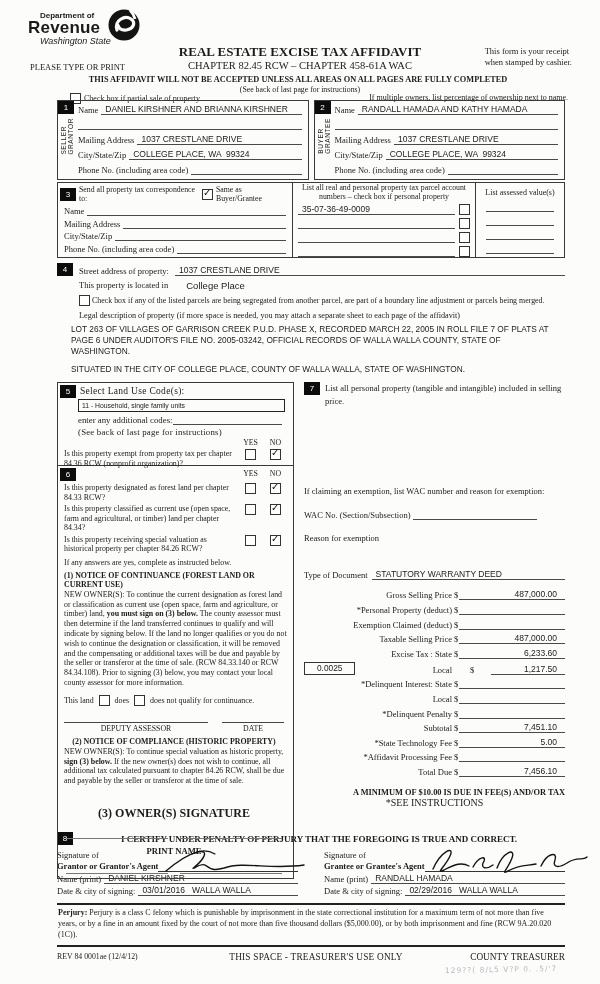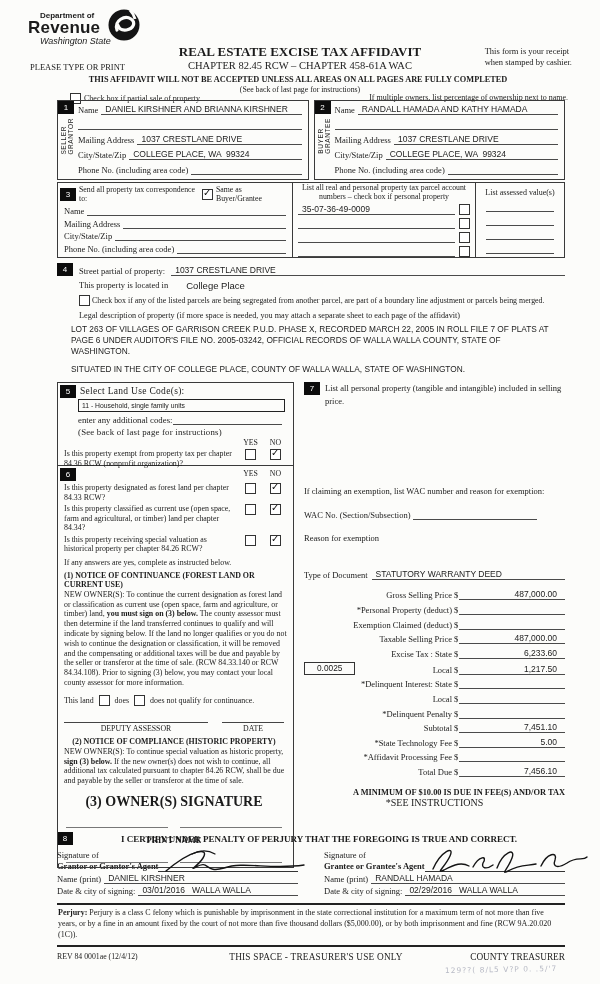--- a/index.html
+++ b/index.html
@@ -77,21 +77,21 @@
   .note-line{font-size:7.9px;margin:4px 0 0 4px;}
   .n-title{font-weight:bold;font-size:7.9px;margin:4px 0 0 4px;}
   .n-title.center{text-align:center;margin-left:0;}
   .n-para{font-size:7.9px;line-height:1.24;margin:1px 0 0 4px;text-align:left;}
   .thisland{display:flex;align-items:center;gap:5px;font-size:7.9px;margin:7px 0 0 4px;}
   .dep-row{display:flex;gap:14px;margin:14px 4px 0;}
   .dep-col{flex:1;}
   .dep-col.short{flex:0 0 62px;}
   .dline{border-bottom:1px solid #444;height:2px;}
   .dlabel{text-align:center;font-size:7.8px;margin-top:1px;}
-  .sig3{font-weight:bold;font-size:14px;text-align:center;margin-top:8px;}
+  .sig3{font-weight:bold;font-size:12px;text-align:center;margin-top:20px;}
   .sigline-row{display:flex;gap:12px;margin:15px 6px 0;}
   .sigline-row div{flex:1;border-bottom:1px solid #777;height:2px;}
   .printname{font-weight:bold;font-size:8.6px;text-align:center;margin-top:7px;}
   
   .col-right{flex:1;padding-left:10px;font-size:8.5px;position:relative;}
   .s7-head{display:flex;gap:5px;}
   .s7-text{line-height:1.5;width:240px;}
   .exempt{margin-top:78px;}
   .wacrow{display:flex;margin:13px 28px 0 0;align-items:flex-end;}
   .reason{margin-top:13px;}
@@ -307,21 +307,21 @@
         <div class="aline"></div>
         <div class="aline"></div>
         <div class="aline"></div>
       </div>
     </div>
   </div>
 
   <div class="s4">
     <div class="s4-row1">
       <span class="secnum">4</span>
-      <span>Street partial of property:</span>
+      <span>Street address of property:</span>
       <span class="fline">
           <span class="fval">1037 CRESTLANE DRIVE</span>
         </span>
     </div>
     <div class="s4-row2">
       <span>This property is located in</span>
       <span class="fval" style="font-size:9.5px;">College Place</span>
     </div>
     <div class="s4-row3">
       <span class="cb"></span>
@@ -452,21 +452,21 @@
         <div class="mrow">
             <span class="mlabel">Taxable Selling Price</span>
             <span class="mdollar">$</span>
             <span class="mline">487,000.00</span>
           </div>
         <div class="mrow">
             <span class="mlabel">Excise Tax : State</span>
             <span class="mdollar">$</span>
             <span class="mline">6,233.60</span>
           </div>
-        <div class="mrow" style="height:16px;">
+        <div class="mrow" style="height:16px;gap:16px;">
           <span class="mlabel mlabel-flex">
               <span class="rate">0.0025</span>
               <span>Local</span>
             </span>
           <span class="mdollar">$</span>
             <span class="mline">1,217.50</span>
           </div>
         <div class="mrow">
             <span class="mlabel">*Delinquent Interest: State</span>
             <span class="mdollar">$</span>

